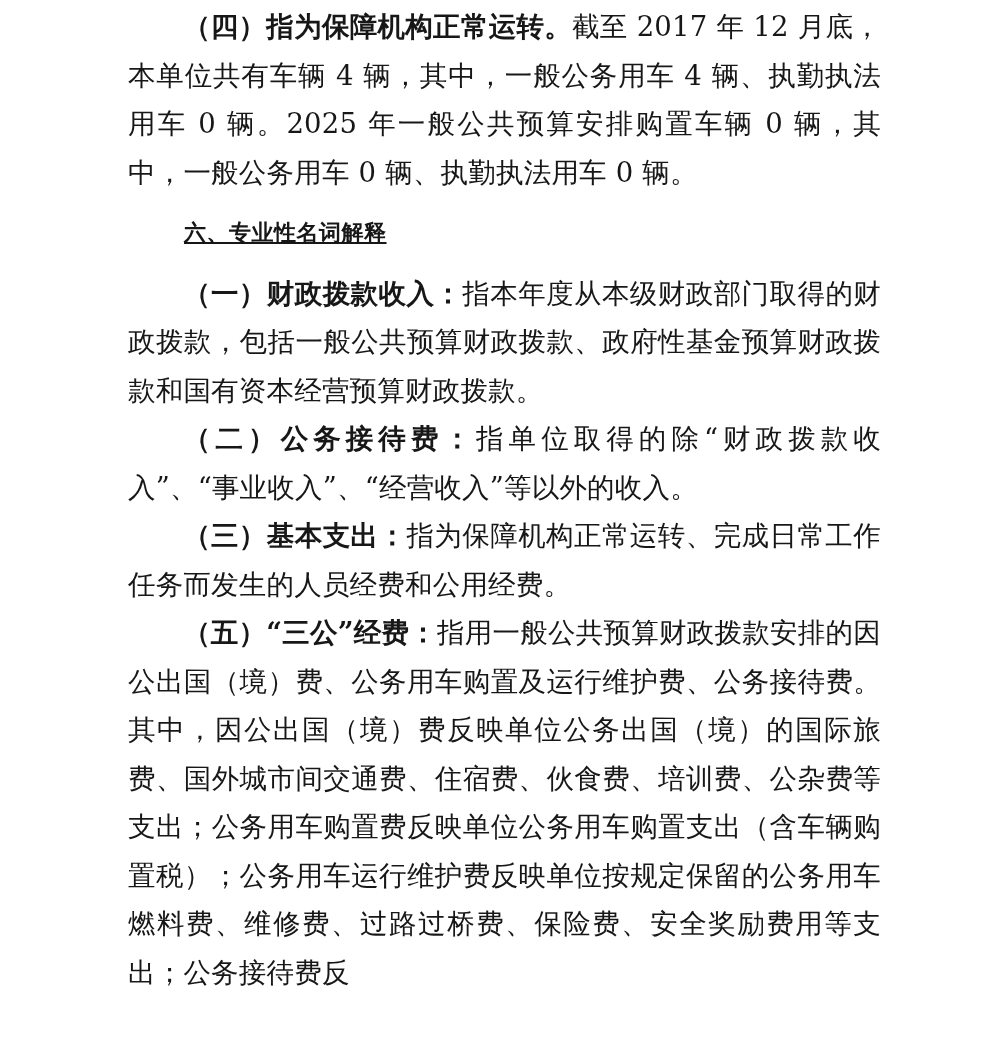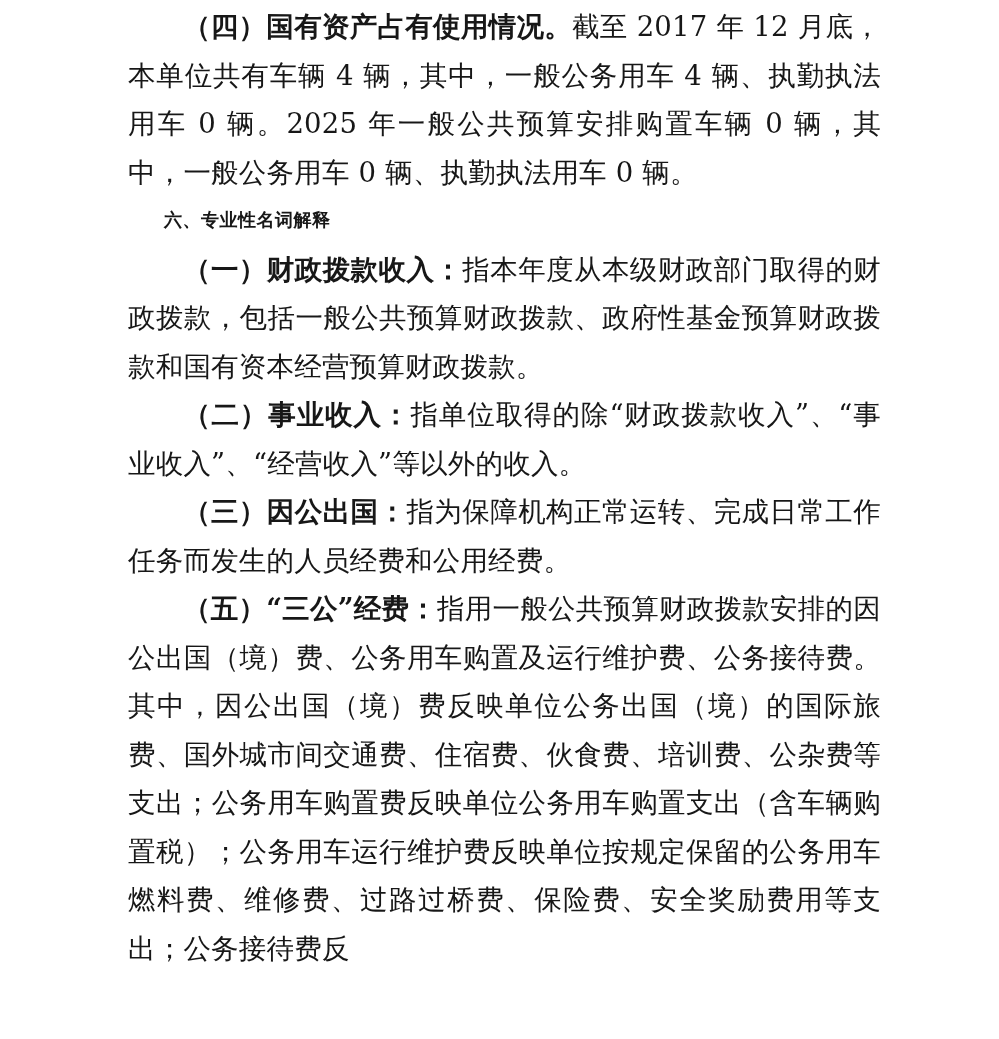--- a/index.html
+++ b/index.html
@@ -25,42 +25,43 @@
     font-size: 27.5px;
     line-height: 48.5px;
     text-align: justify;
     text-justify: inter-ideograph;
     text-indent: 2em;
     margin: 0 0 0 0;
     letter-spacing: 0.2px;
     font-weight: 400;
   }
   .heading {
-    font-size: 18px;
+    font-size: 22px;
     line-height: 48.5px;
     text-indent: 2em;
     font-weight: bold;
-    margin: 0;
+    margin: 12px;
     letter-spacing: 0.5px;
+    text-decoration: underline;
   }
   .para .lead {
     font-weight: bold;
   }
 </style>
 </head>
 <body>
 
 <div class="page">
 
-  <p class="para"><span class="lead">（四）国有资产占有使用情况。</span><span>截至 2017 年 12 月底，本单位共有车辆 4 辆，其中，一般公务用车 4 辆、执勤执法用车 0 辆。2025 年一般公共预算安排购置车辆 0 辆，其中，一般公务用车 0 辆、执勤执法用车 0 辆。</span></p>
+  <p class="para"><span class="lead">（四）指为保障机构正常运转。</span><span>截至 2017 年 12 月底，本单位共有车辆 4 辆，其中，一般公务用车 4 辆、执勤执法用车 0 辆。2025 年一般公共预算安排购置车辆 0 辆，其中，一般公务用车 0 辆、执勤执法用车 0 辆。</span></p>
 
   <h2 class="heading">六、专业性名词解释</h2>
 
   <p class="para"><span class="lead">（一）财政拨款收入：</span><span>指本年度从本级财政部门取得的财政拨款，包括一般公共预算财政拨款、政府性基金预算财政拨款和国有资本经营预算财政拨款。</span></p>
 
-  <p class="para"><span class="lead">（二）事业收入：</span><span>指单位取得的除“财政拨款收入”、“事业收入”、“经营收入”等以外的收入。</span></p>
+  <p class="para"><span class="lead">（二）公务接待费：</span><span>指单位取得的除“财政拨款收入”、“事业收入”、“经营收入”等以外的收入。</span></p>
 
-  <p class="para"><span class="lead">（三）因公出国：</span><span>指为保障机构正常运转、完成日常工作任务而发生的人员经费和公用经费。</span></p>
+  <p class="para"><span class="lead">（三）基本支出：</span><span>指为保障机构正常运转、完成日常工作任务而发生的人员经费和公用经费。</span></p>
 
 
   <p class="para"><span class="lead">（五）“三公”经费：</span><span>指用一般公共预算财政拨款安排的因公出国（境）费、公务用车购置及运行维护费、公务接待费。其中，因公出国（境）费反映单位公务出国（境）的国际旅费、国外城市间交通费、住宿费、伙食费、培训费、公杂费等支出；公务用车购置费反映单位公务用车购置支出（含车辆购置税）；公务用车运行维护费反映单位按规定保留的公务用车燃料费、维修费、过路过桥费、保险费、安全奖励费用等支出；公务接待费反</span></p>
 
 </div>
 
 </body></html>

